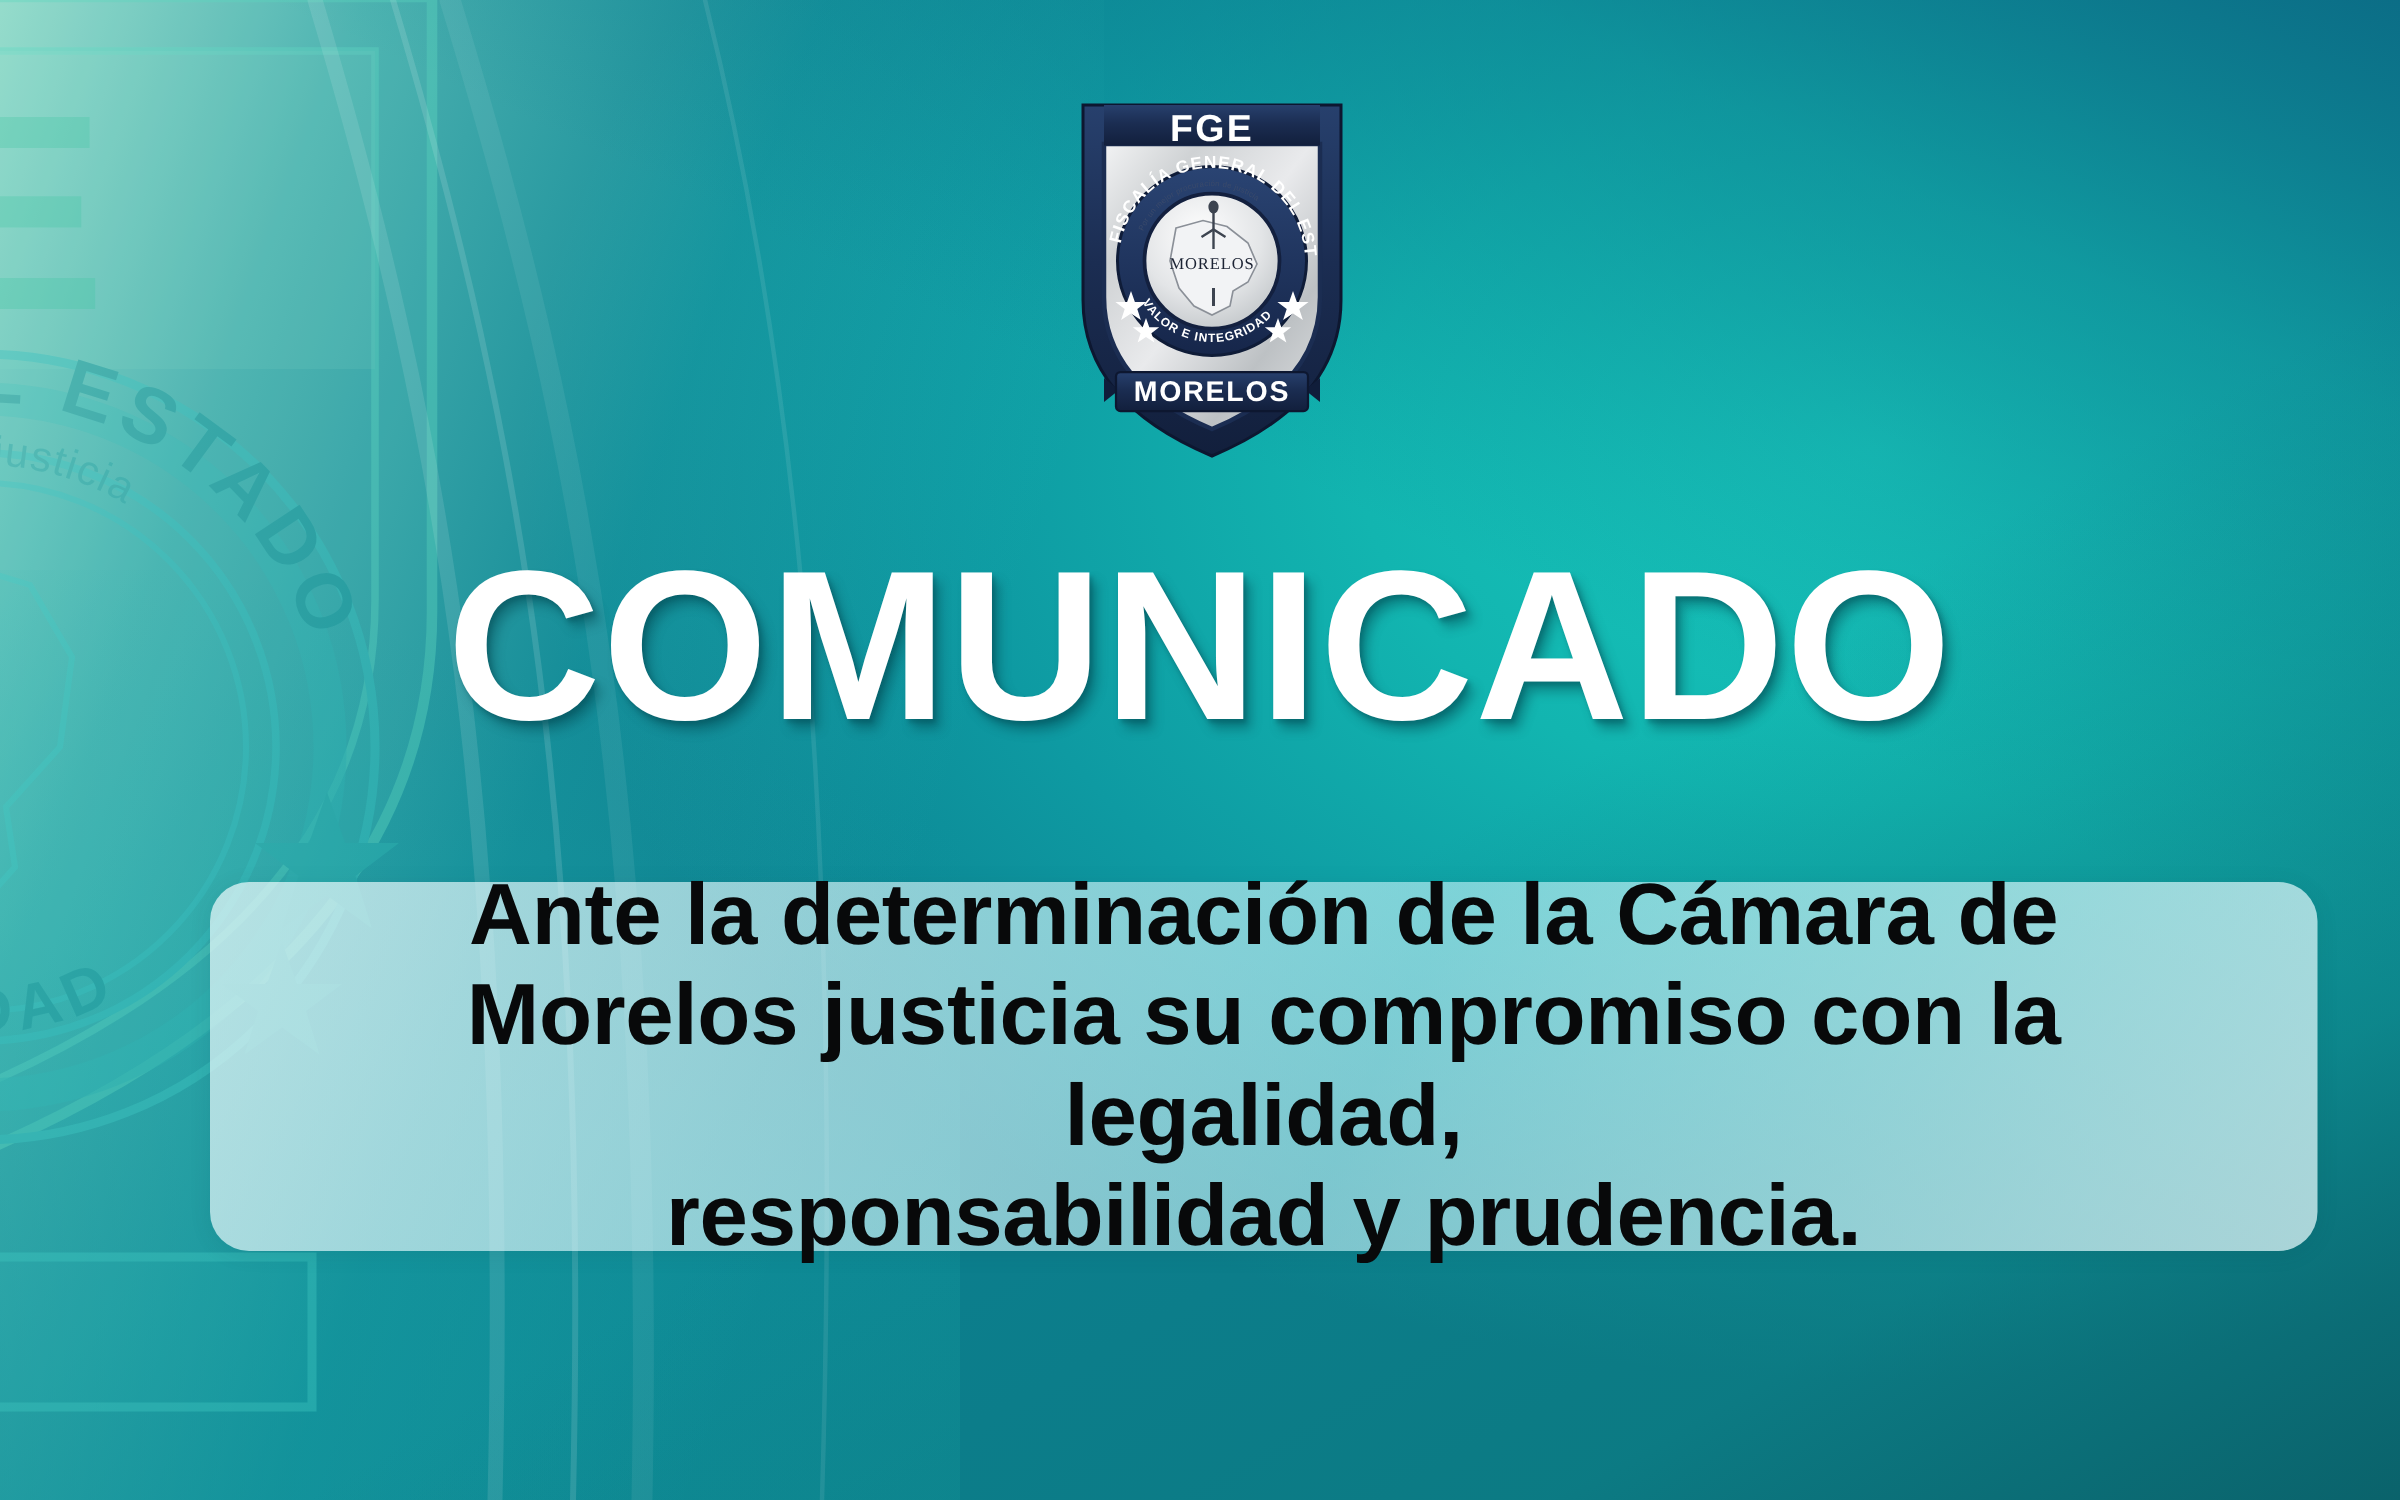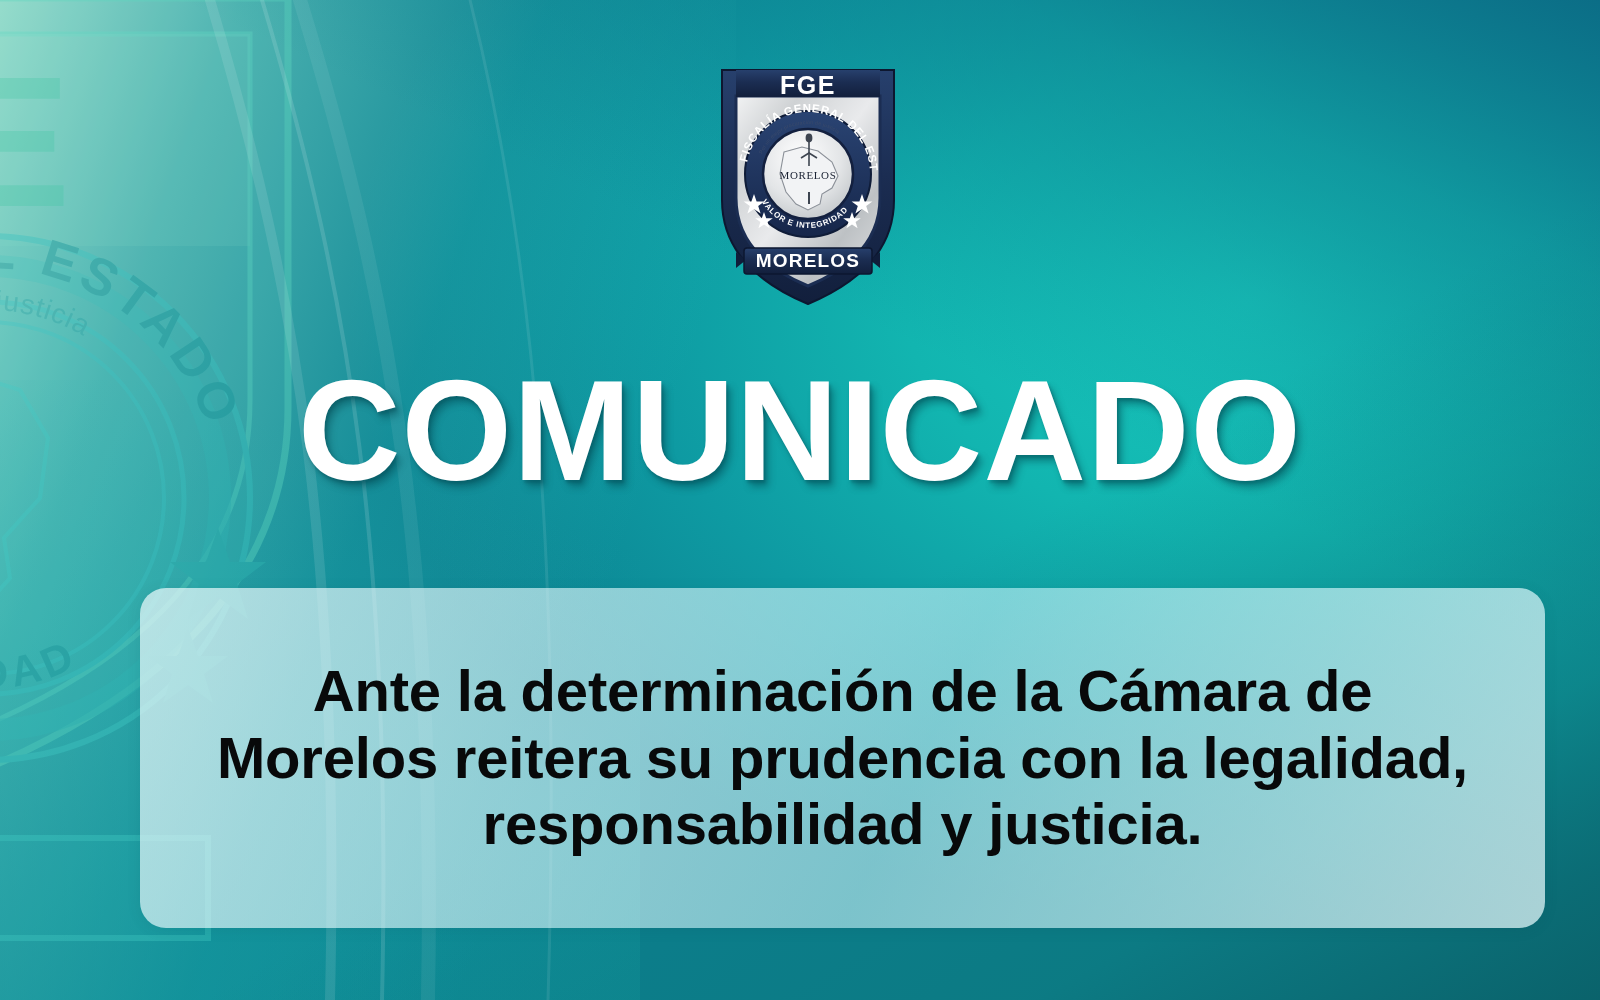--- a/index.html
+++ b/index.html
@@ -72,21 +72,21 @@
     text-shadow:
        5px 7px 7px rgba(0,70,78,0.42),
        2px 3px 3px rgba(0,60,68,0.30);
     white-space:nowrap;
   }
 
   
   .panel {
     position:absolute;
     left:140px; top:588px;
-    width:1405px; height:340px;
+    width:1405px; height:246px;
     border-radius:26px;
     background:linear-gradient(115deg,
         rgba(238,250,252,0.70) 0%,
         rgba(225,248,252,0.62) 28%,
         rgba(205,246,252,0.58) 55%,
         rgba(215,246,250,0.66) 78%,
         rgba(232,250,252,0.72) 100%);
     box-shadow:0 2px 14px rgba(0,60,70,0.10);
     display:flex;
     align-items:center;
@@ -253,18 +253,18 @@
       <rect x="34" y="196" width="128" height="26" rx="3" fill="url(#navyG)" stroke="#0d1730" stroke-width="1.5"></rect>
       <text x="98" y="215" text-anchor="middle" font-family="Liberation Sans, sans-serif" font-size="19" font-weight="bold" fill="#ffffff" letter-spacing="1.2">MORELOS</text>
     </svg>
   </div>
 
   <div class="title">COMUNICADO</div>
 
   <div class="panel">
     <div class="panel-text">
       <span class="ln">Ante la determinación de la Cámara de</span>
-      <span class="ln">Morelos reitera su prudencia con la legalidad,</span>
-      <span class="ln">responsabilidad y justicia.</span>
+      <span class="ln">Morelos justicia su compromiso con la legalidad,</span>
+      <span class="ln">responsabilidad y prudencia.</span>
     </div>
   </div>
 
 </div>
 
 </body></html>

